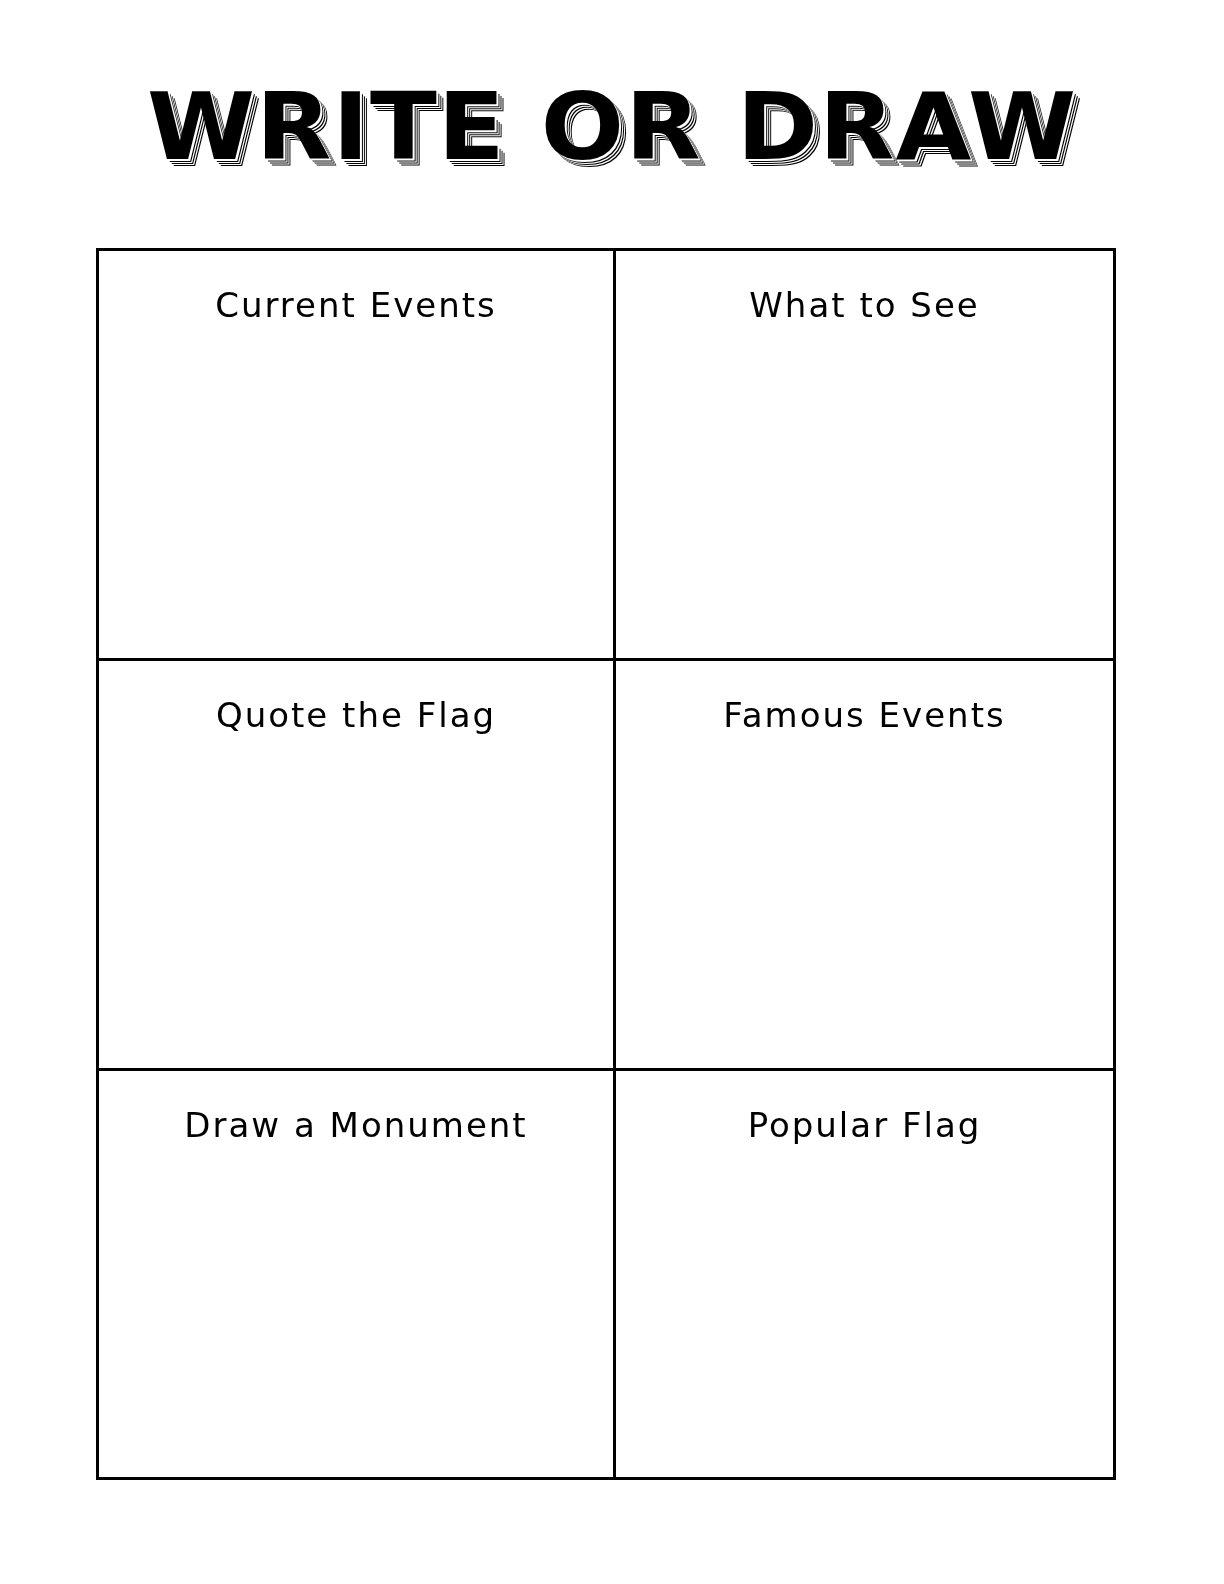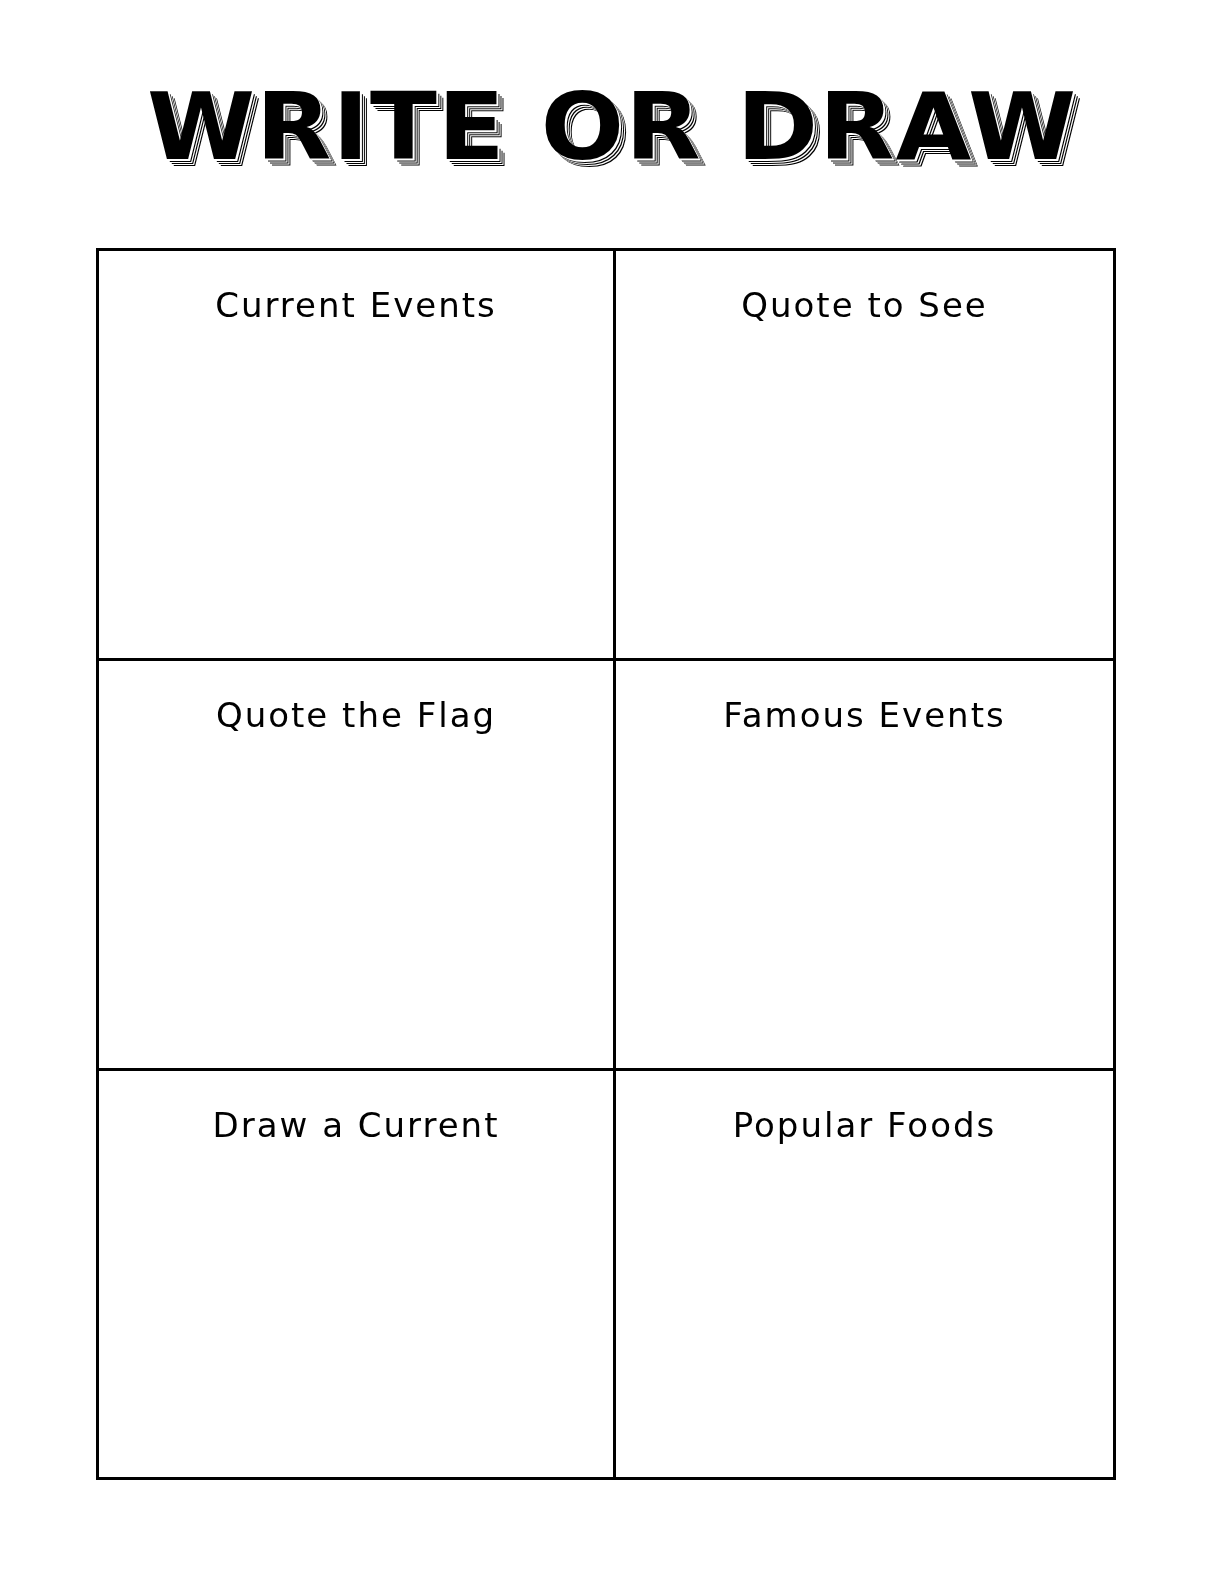--- a/index.html
+++ b/index.html
@@ -68,27 +68,27 @@
 </head>
 <body>
 
 <div class="title">WRITE OR DRAW</div>
 
 <div class="grid">
   <div class="cell left row-top">
     <span class="cell-label">Current Events</span>
   </div>
   <div class="cell row-top">
-    <span class="cell-label">Quote to See</span>
+    <span class="cell-label">What to See</span>
   </div>
   <div class="cell left row-mid">
     <span class="cell-label">Quote the Flag</span>
   </div>
   <div class="cell row-mid">
     <span class="cell-label">Famous Events</span>
   </div>
   <div class="cell left">
-    <span class="cell-label">Draw a Current</span>
+    <span class="cell-label">Draw a Monument</span>
   </div>
   <div class="cell">
-    <span class="cell-label">Popular Foods</span>
+    <span class="cell-label">Popular Flag</span>
   </div>
 </div>
 
 </body></html>

